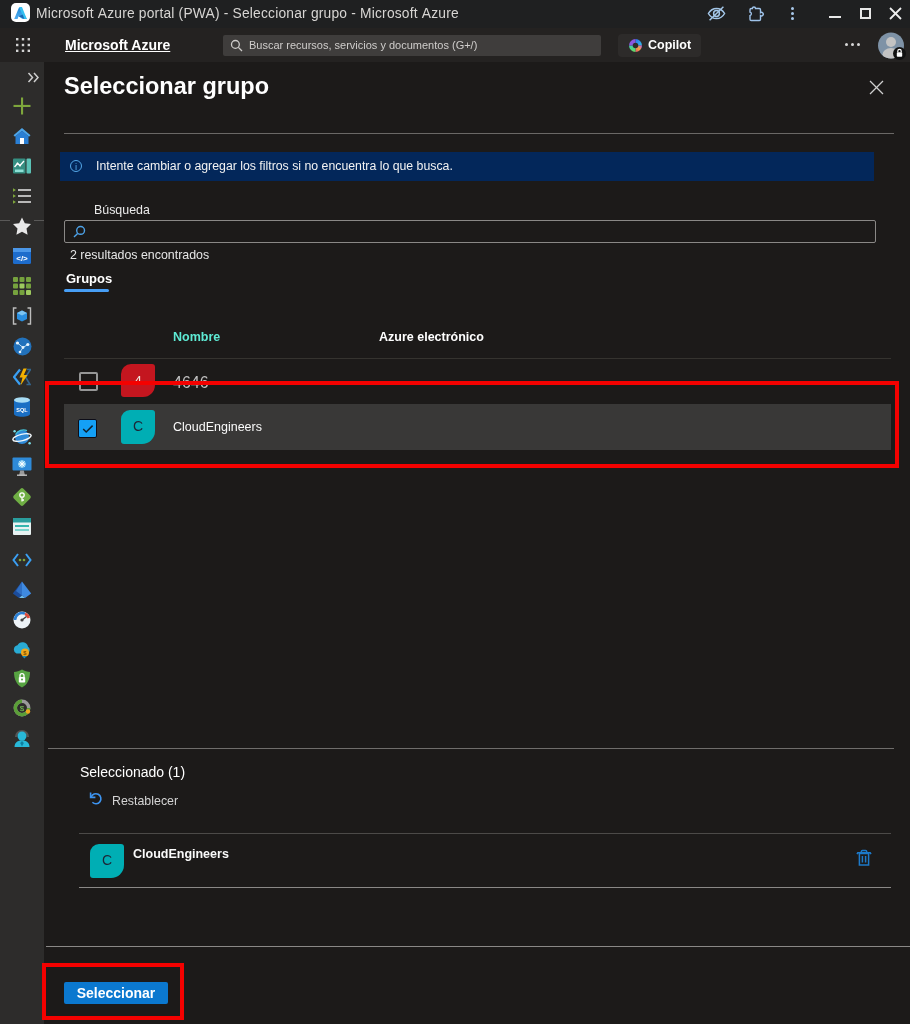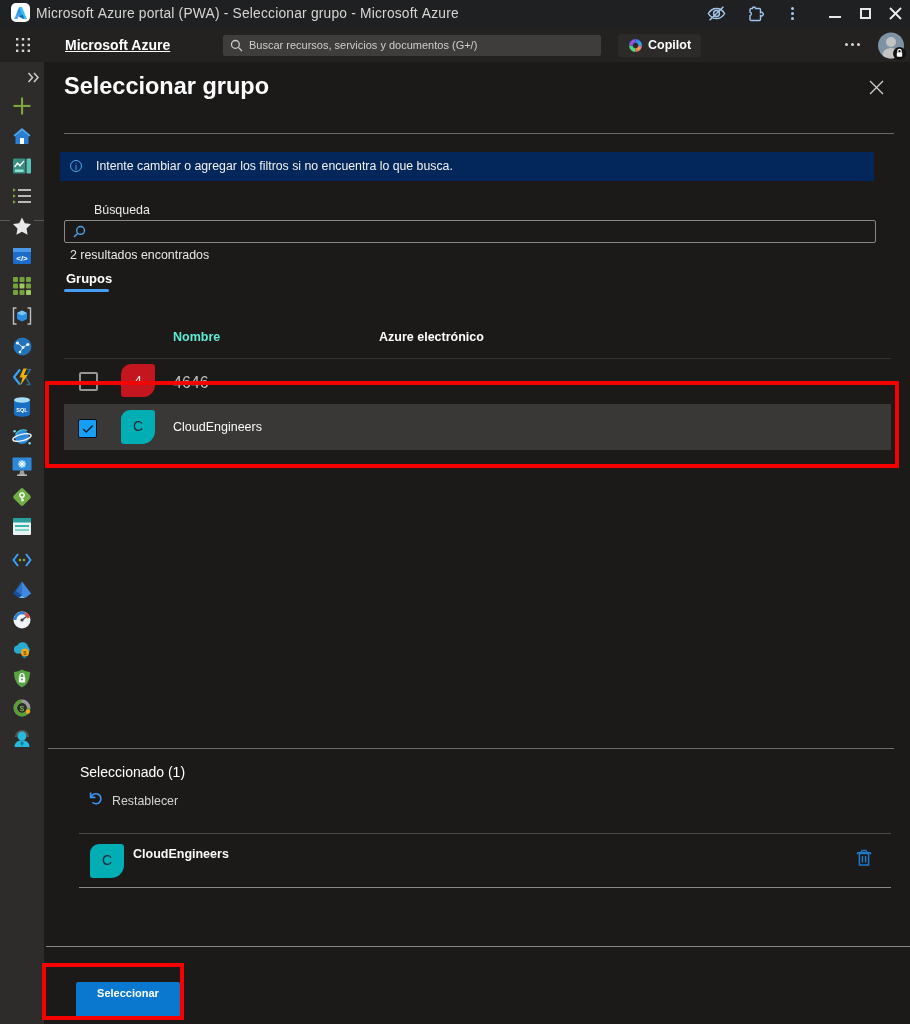--- a/index.html
+++ b/index.html
@@ -361,18 +361,18 @@
       <rect x="3.4" y="4.5" width="9.2" height="11.5"></rect>
       <path d="M1 5.2 L1.8 3.8 H14.2 L15 5.2"></path>
       <path d="M5.3 3.8 V2.6 A1.2 1.2 0 0 1 6.5 1.4 H9.5 A1.2 1.2 0 0 1 10.7 2.6 V3.8"></path>
       <line x1="6.4" y1="7" x2="6.4" y2="13.5"></line>
         <line x1="9.6" y1="7" x2="9.6" y2="13.5"></line>
     </g>
   </svg>
   <div class="hline" style="left:79px;top:887px;width:812px;background:#8a8886;"></div>
 
   <div class="hline" style="left:46px;top:946px;width:864px;background:#8a8886;"></div>
-  <div class="abs" style="left:64px;top:982px;width:104px;height:37px;background:#0b78cf;border-radius:2px;color:#fff;font-size:11px;font-weight:bold;text-align:center;line-height:23px;margin-left:12px;">Seleccionar</div>
+  <div class="abs" style="left:64px;top:982px;width:104px;height:22px;background:#0b78cf;border-radius:2px;color:#fff;font-size:14px;font-weight:bold;text-align:center;line-height:23px;">Seleccionar</div>
 
   <div class="abs" style="left:45px;top:381px;width:854px;height:87px;border:4px solid #f40100;"></div>
   <div class="abs" style="left:42px;top:963px;width:142px;height:57px;border:4px solid #f40100;"></div>
 
 </div>
 
 </body></html>

